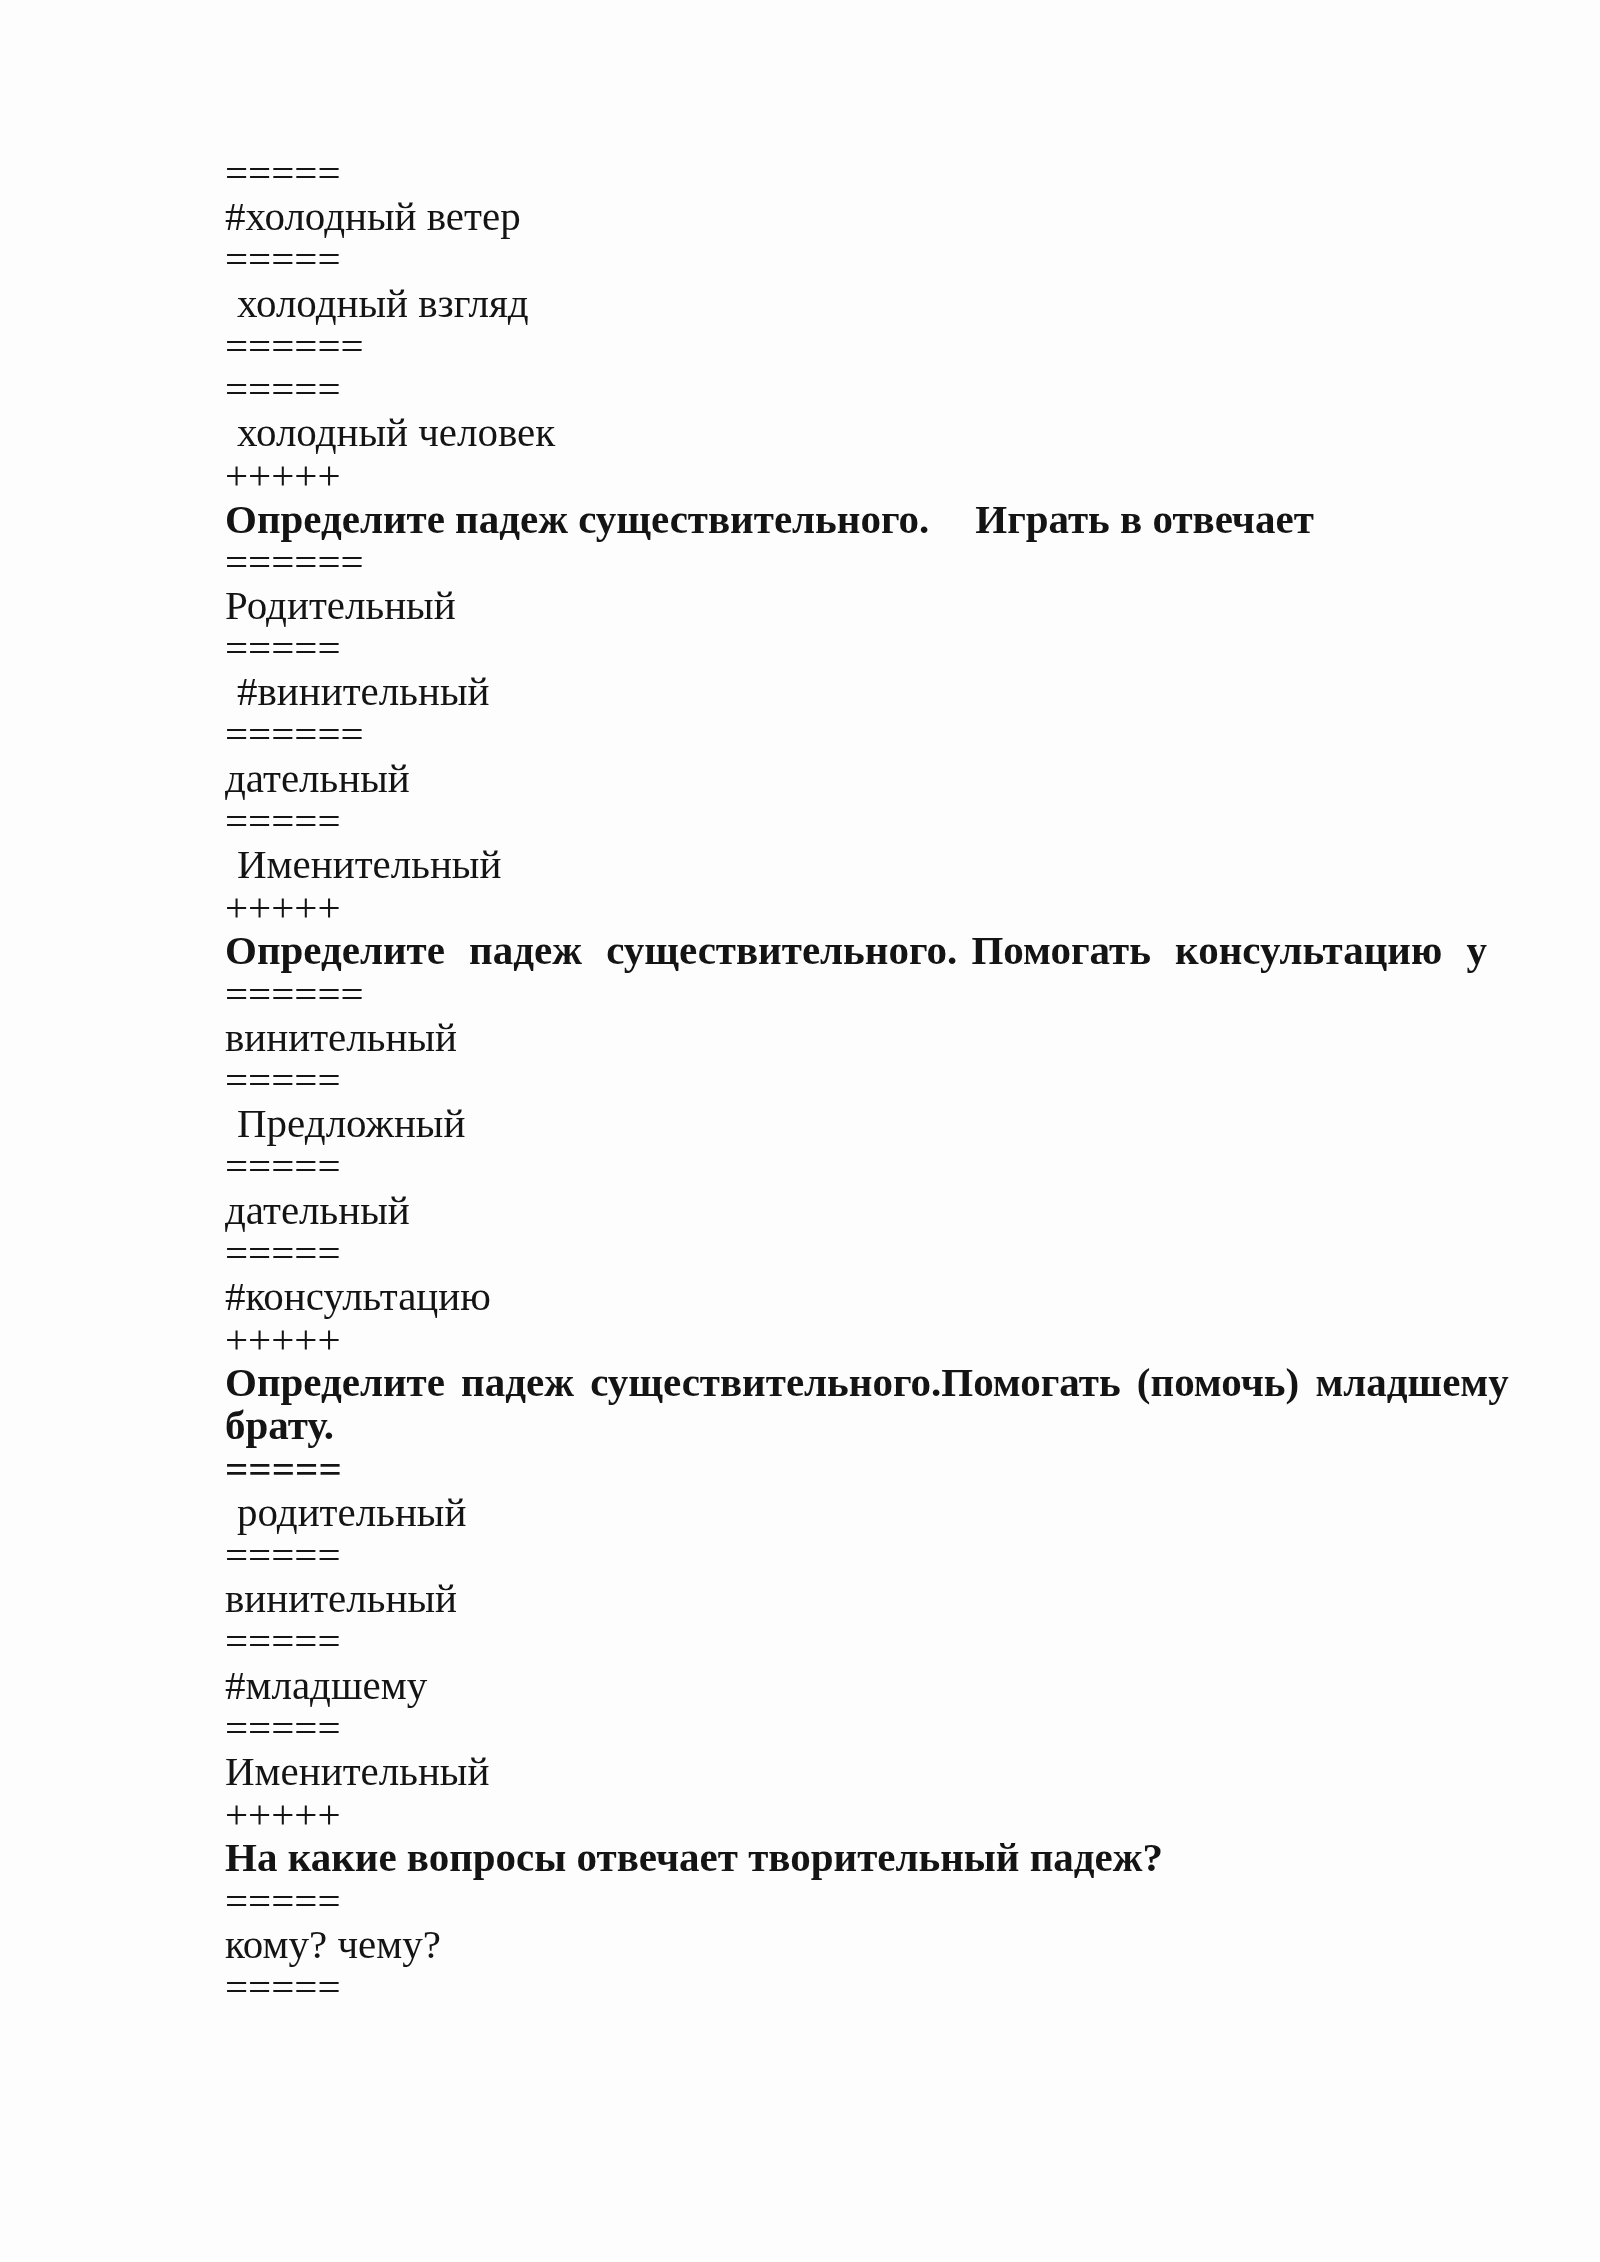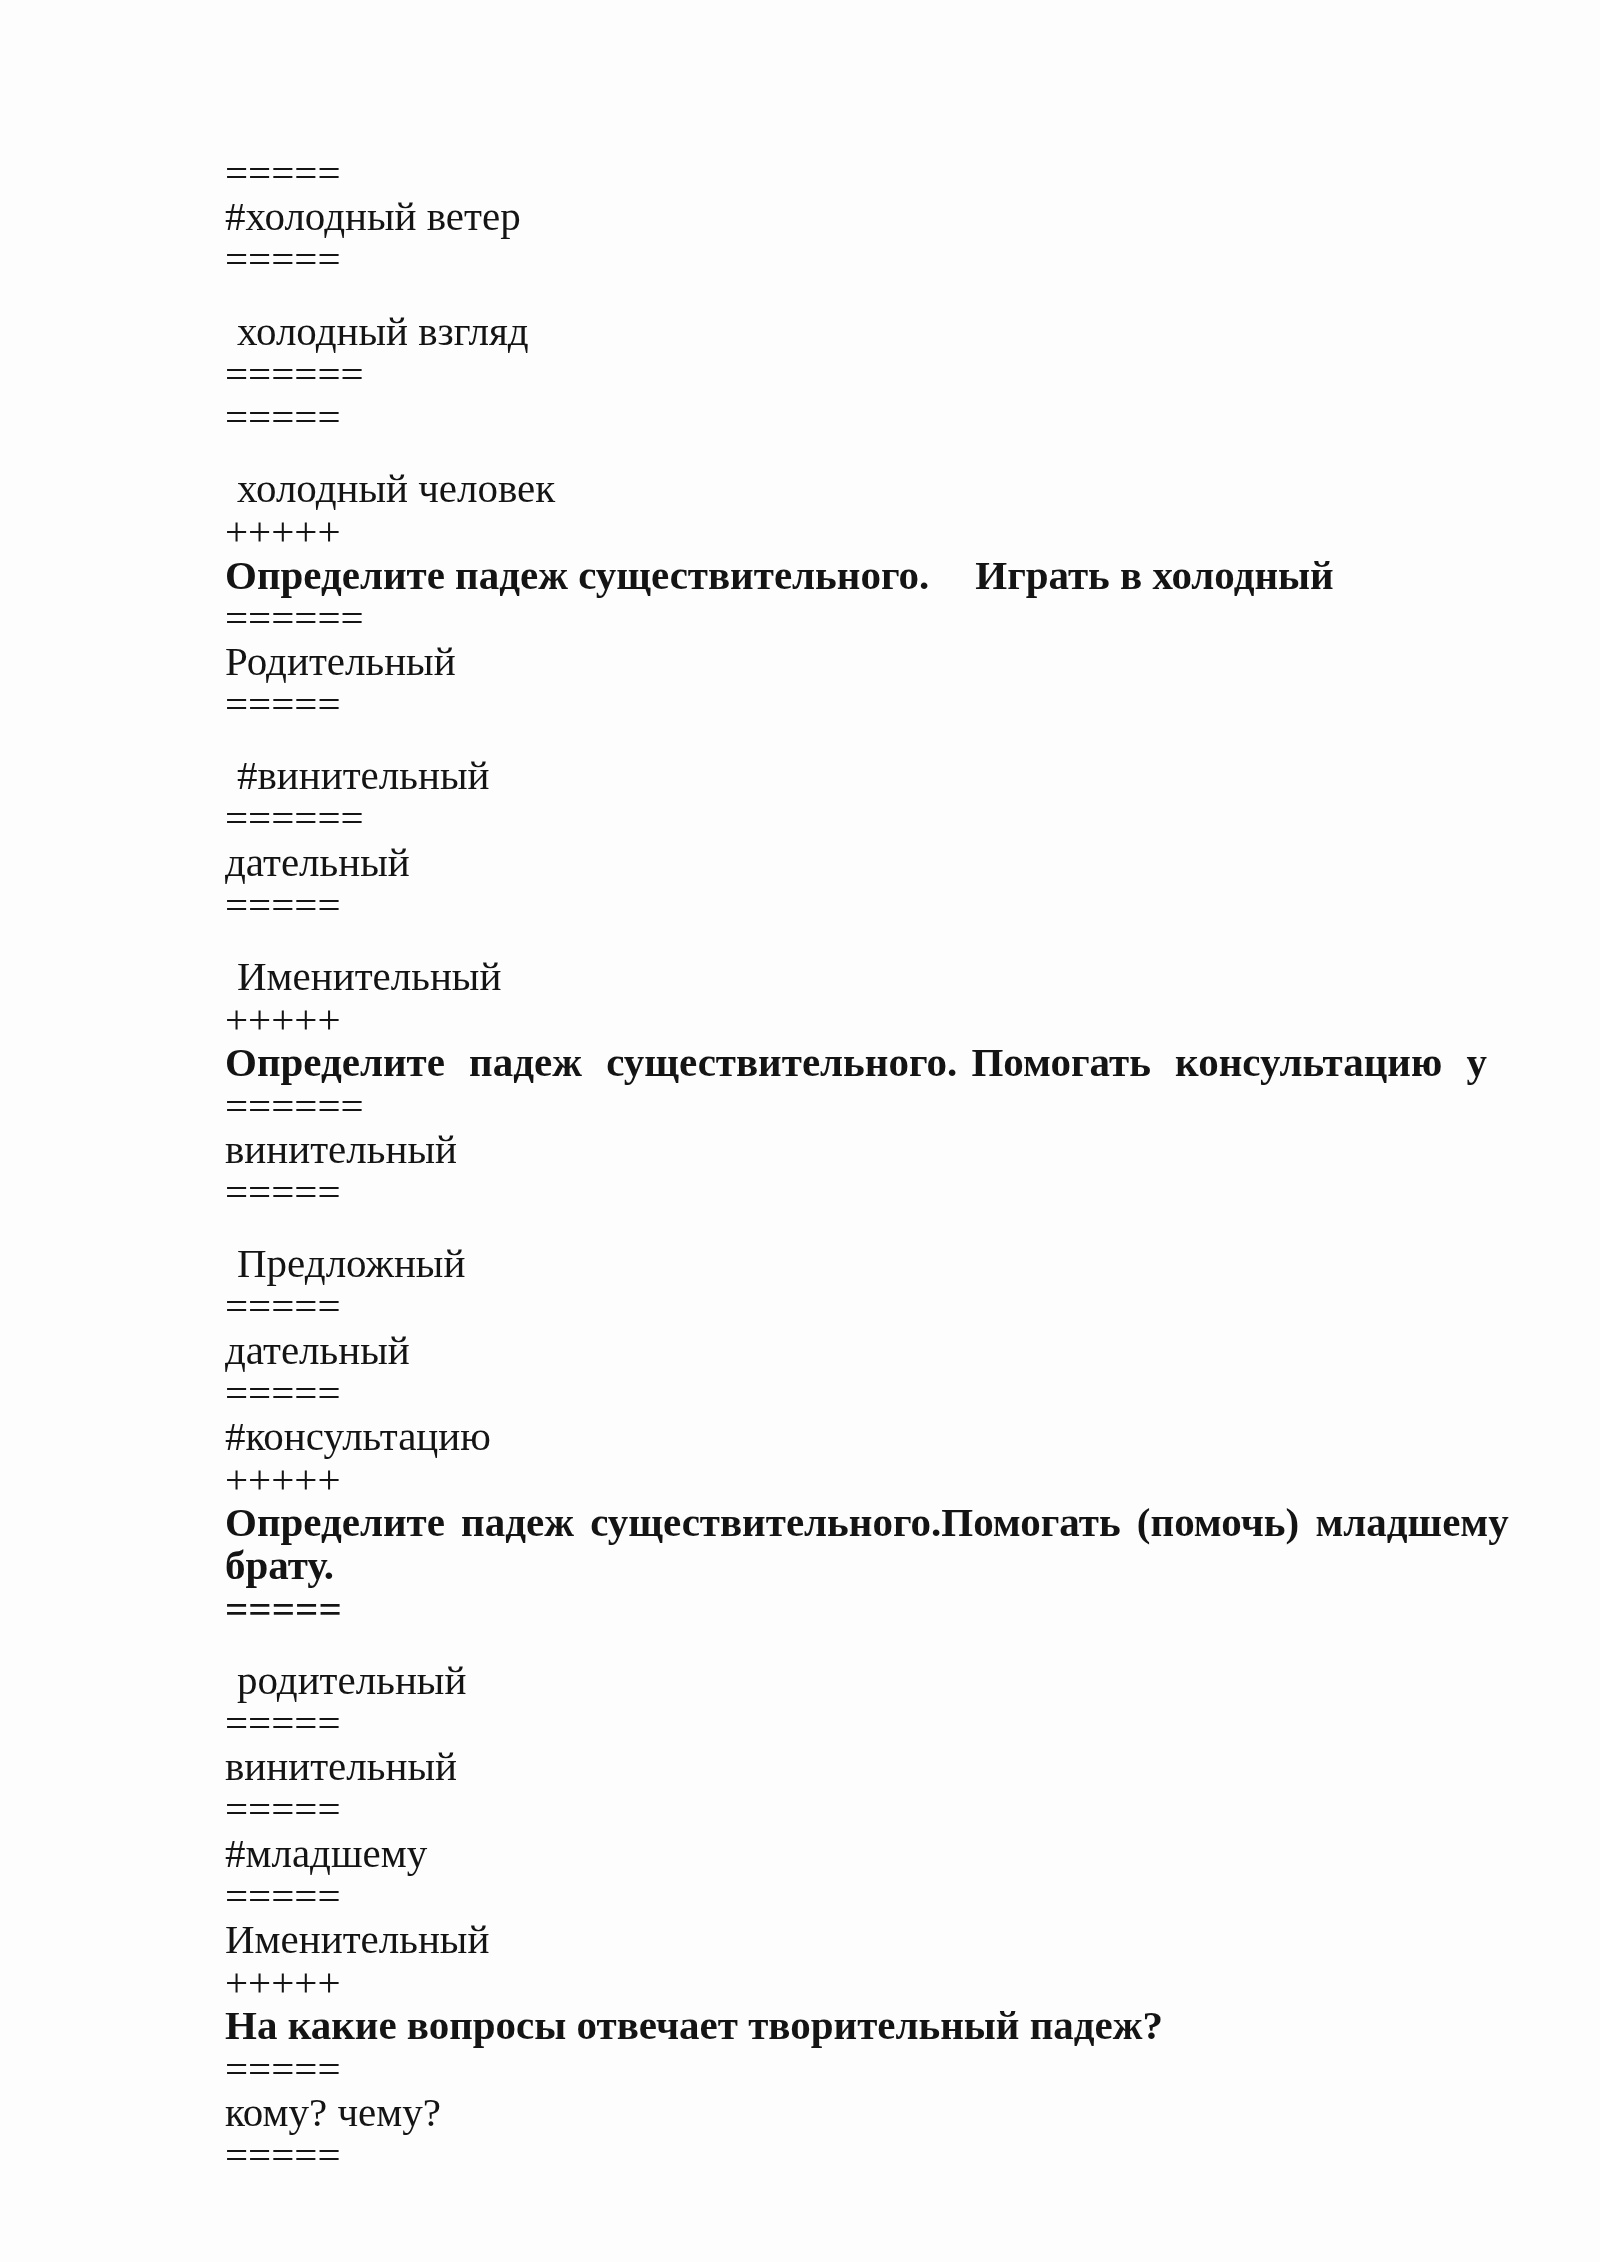--- a/index.html
+++ b/index.html
@@ -21,21 +21,21 @@
     top: 152px;
     width: 1262px;
   }
   .ln {
     height: 43.2px;
     line-height: 43.2px;
     font-size: 41px;
     white-space: pre;
   }
   .b  { font-weight: bold; }
-  .ind { padding-left: 12px; margin-top: 28px; }
+  .ind { padding-left: 12px; }
   
   .qrow {
     display: flex;
     font-weight: bold;
     white-space: pre;
   }
   .q1 { gap: 46px; }
   
   .jrow {
     display: flex;
@@ -53,21 +53,21 @@
   <div class="ln">=====</div>
   <div class="ln">#холодный ветер</div>
   <div class="ln">=====</div>
   <div class="ln ind">холодный взгляд</div>
   <div class="ln">======</div>
   <div class="ln">=====</div>
   <div class="ln ind">холодный человек</div>
   <div class="ln">+++++</div>
 
   <div class="ln qrow q1">
-    <span>Определите падеж существительного.</span><span>Играть в холодный</span>
+    <span>Определите падеж существительного.</span><span>Играть в отвечает</span>
   </div>
   <div class="ln">======</div>
   <div class="ln">Родительный</div>
   <div class="ln">=====</div>
   <div class="ln ind">#винительный</div>
   <div class="ln">======</div>
   <div class="ln">дательный</div>
   <div class="ln">=====</div>
   <div class="ln ind">Именительный</div>
   <div class="ln">+++++</div>

